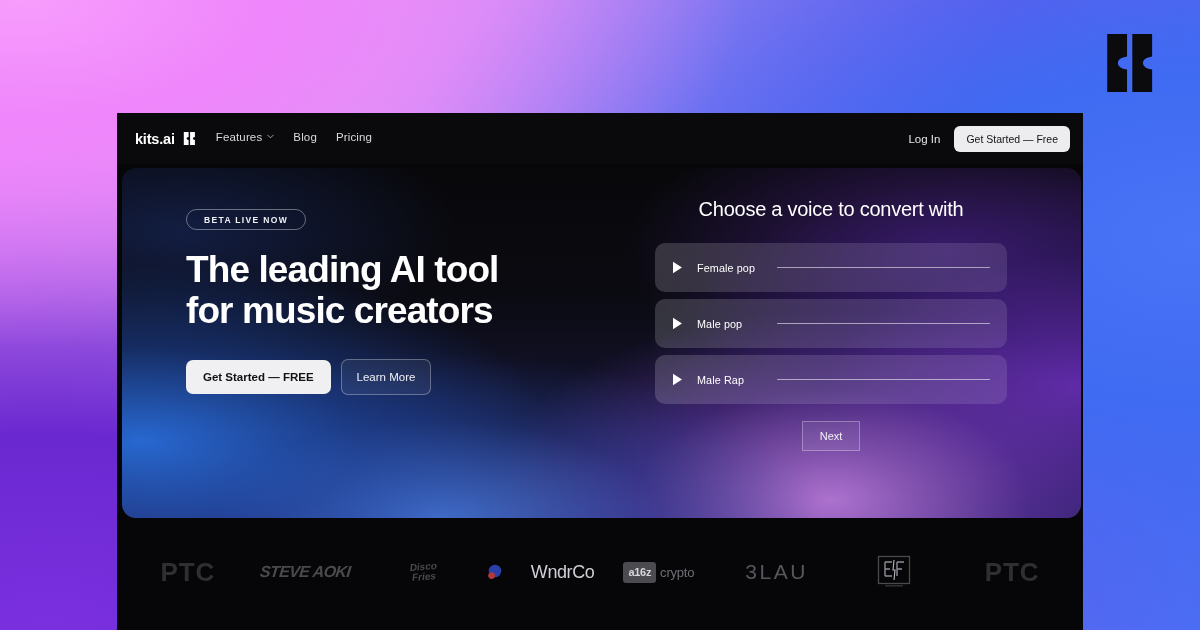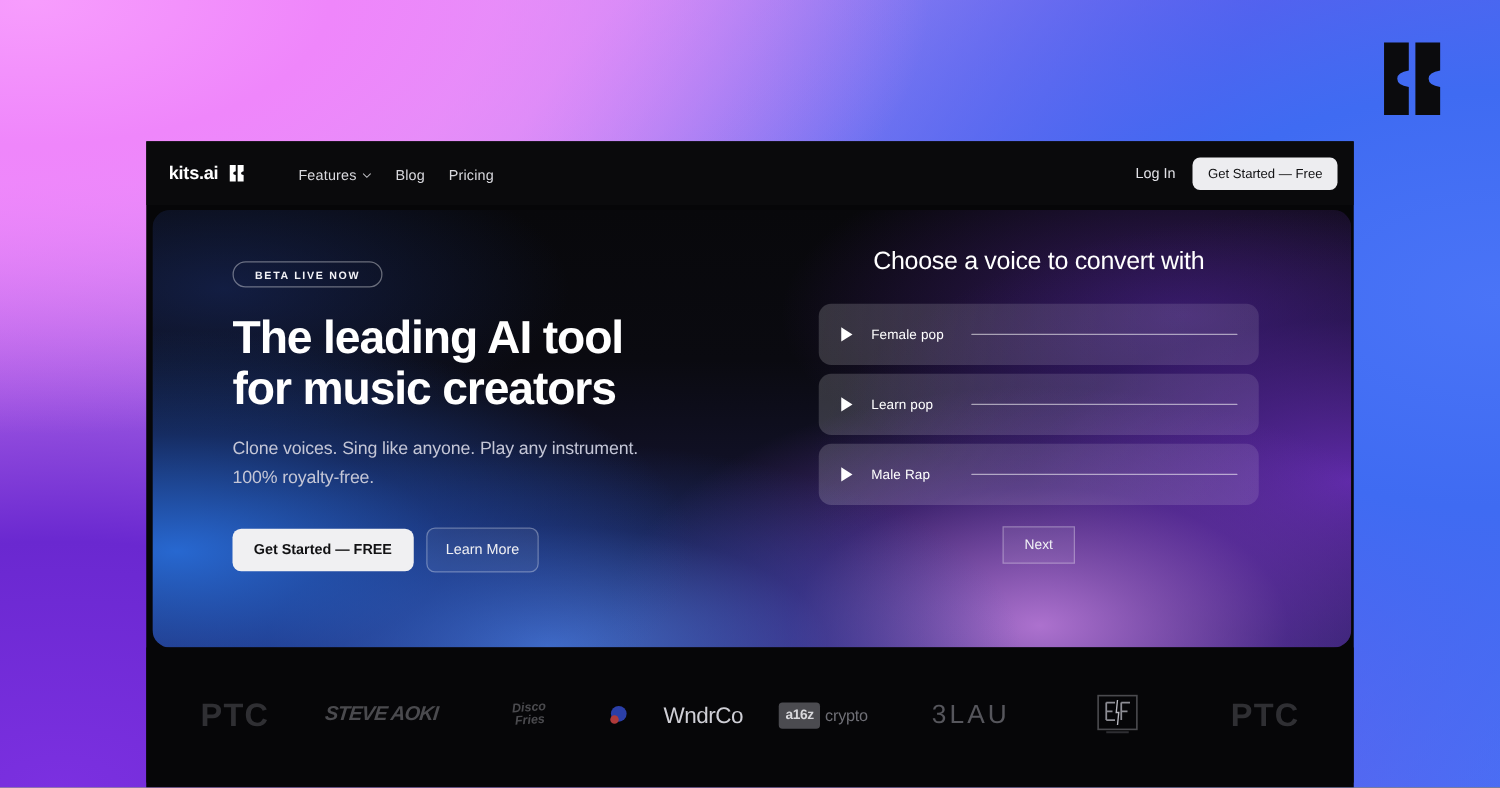--- a/index.html
+++ b/index.html
@@ -41,21 +41,21 @@
 
   
   #navbar {
     position: relative;
     height: 51px;
     display: flex;
     align-items: center;
     padding: 0 13px 0 18px;
     background: #0a0a0c;
   }
-  .nav-left { display: flex; align-items: flex-end; gap: 33px; }
+  .nav-left { display: flex; align-items: flex-start; gap: 10px; }
   .brand { display: flex; align-items: center; gap: 7px; }
   .brand-text {
     color: #ffffff;
     font-size: 14.5px;
     font-weight: bold;
     letter-spacing: -0.2px;
   }
   .brand-mark { width: 15px; height: 15px; display: block; }
 
   .nav-links { display: flex; align-items: center; gap: 19px; margin-left: 9px; }
@@ -327,24 +327,20 @@
     </div>
 
     <div id="hero">
 
       <div id="hero-left">
         <div class="badge">BETA LIVE NOW</div>
         <div class="headline">
           <div>The leading AI tool</div>
           <div>for music creators</div>
         </div>
-        <div class="subhead">
-          <div>Clone voices. Sing like anyone. Play any instrument.</div>
-          <div>100% royalty-free.</div>
-        </div>
         <div class="cta-row">
           <button class="btn-primary">Get Started — FREE</button>
           <button class="btn-ghost">Learn More</button>
         </div>
       </div>
 
       <div id="hero-right">
         <div class="picker-title">Choose a voice to convert with</div>
 
         <div class="voice-row">
@@ -352,21 +348,21 @@
             <path d="M1 0.8 L10 6.5 L1 12.2 Z" fill="#ffffff"></path>
           </svg>
           <span class="voice-label">Female pop</span>
           <span class="wave"></span>
         </div>
 
         <div class="voice-row">
           <svg class="play-icon" viewBox="0 0 11 13">
             <path d="M1 0.8 L10 6.5 L1 12.2 Z" fill="#ffffff"></path>
           </svg>
-          <span class="voice-label">Learn pop</span>
+          <span class="voice-label">Male pop</span>
           <span class="wave"></span>
         </div>
 
         <div class="voice-row">
           <svg class="play-icon" viewBox="0 0 11 13">
             <path d="M1 0.8 L10 6.5 L1 12.2 Z" fill="#ffffff"></path>
           </svg>
           <span class="voice-label">Male Rap</span>
           <span class="wave"></span>
         </div>

